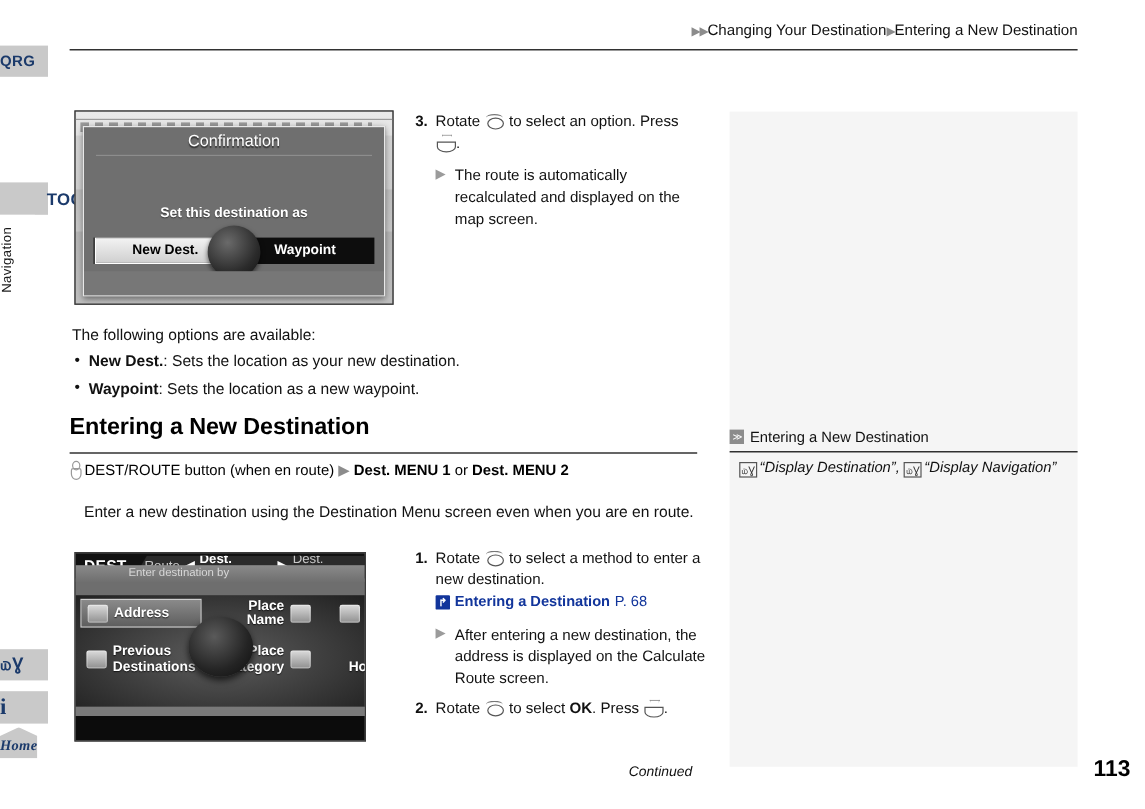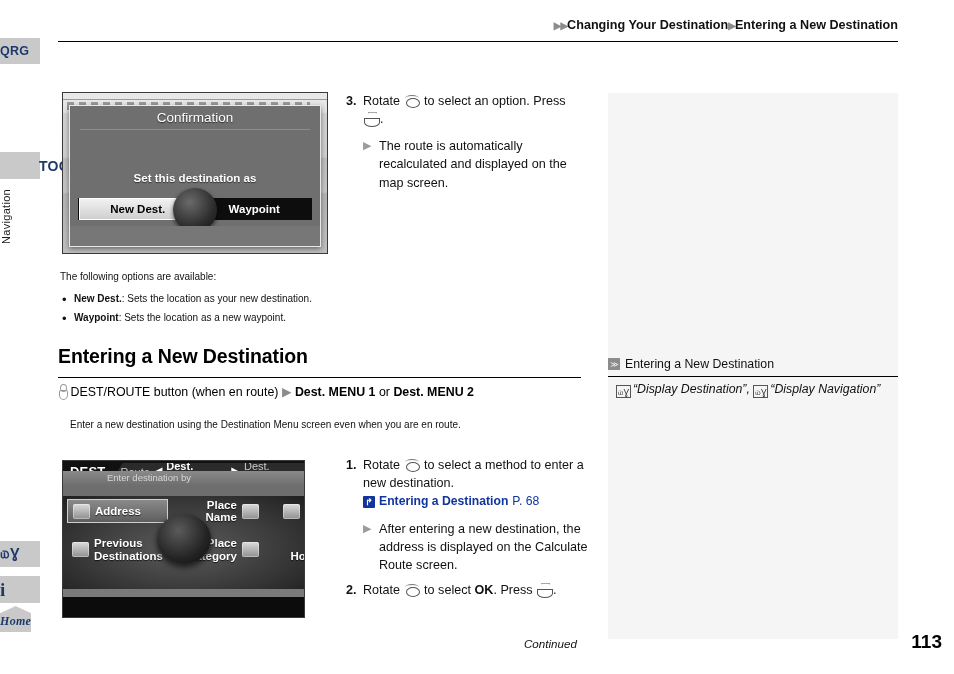--- a/index.html
+++ b/index.html
@@ -47,21 +47,21 @@
   }
   .vc-glyph { font-size: 15px; color: #1b3a6b; font-weight: bold; }
   .info-glyph {
     font-family: "Liberation Serif", serif; font-weight: bold;
     font-size: 19px; color: #1b3a6b; line-height: 1;
   }
 
   
   .header {
     position: absolute; left: 58px; top: 18px; width: 840px;
-    text-align: right; font-size: 12.6px; color: #111; font-weight: bold;
+    text-align: right; font-size: 12.6px; color: #111;
   }
   .header .bc-arrow { color: #8c8c8c; font-size: 10px; letter-spacing: -1px; }
   .header-rule {
     position: absolute; left: 58px; top: 41px; width: 840px;
     height: 1px; background: #000000;
   }
 
   
   .nav-shot { position: absolute; border: 1px solid #3a3a3a; overflow: hidden; background:#6e6e6e; }
   #shot-confirm { left: 62px; top: 92px; width: 266px; height: 162px; }
@@ -175,21 +175,21 @@
     transform: translate(-50%,-58%); border-radius:50%;
     background: radial-gradient(circle at 40% 33%, #5a5a5a, #242424 60%, #0d0d0d 100%);
     box-shadow: 0 3px 6px rgba(0,0,0,.7);
   }
   .dest-foot {
     position:absolute; left:0; right:0; bottom:0; height:28px;
     background: linear-gradient(180deg,#7a7a7a 0 8px,#0c0c0c 8px 100%);
   }
 
   
-  .body-txt { font-size: 10px; color:#111; line-height: 1.38; }
+  .body-txt { font-size: 13px; color:#111; line-height: 1.38; }
   .opts-intro { position:absolute; left:60px; top:270px; }
   .bullets { position:absolute; left:60px; top:292px; width: 340px; }
   .bullets li { list-style:none; position:relative; padding-left:14px; margin-bottom:5px; }
   .bullets li::before {
     content:"•"; position:absolute; left:2px; top:-1px; font-size:13px;
   }
   .b { font-weight:bold; }
 
   h2.sec-title {
     position:absolute; left:58px; top:345px;

